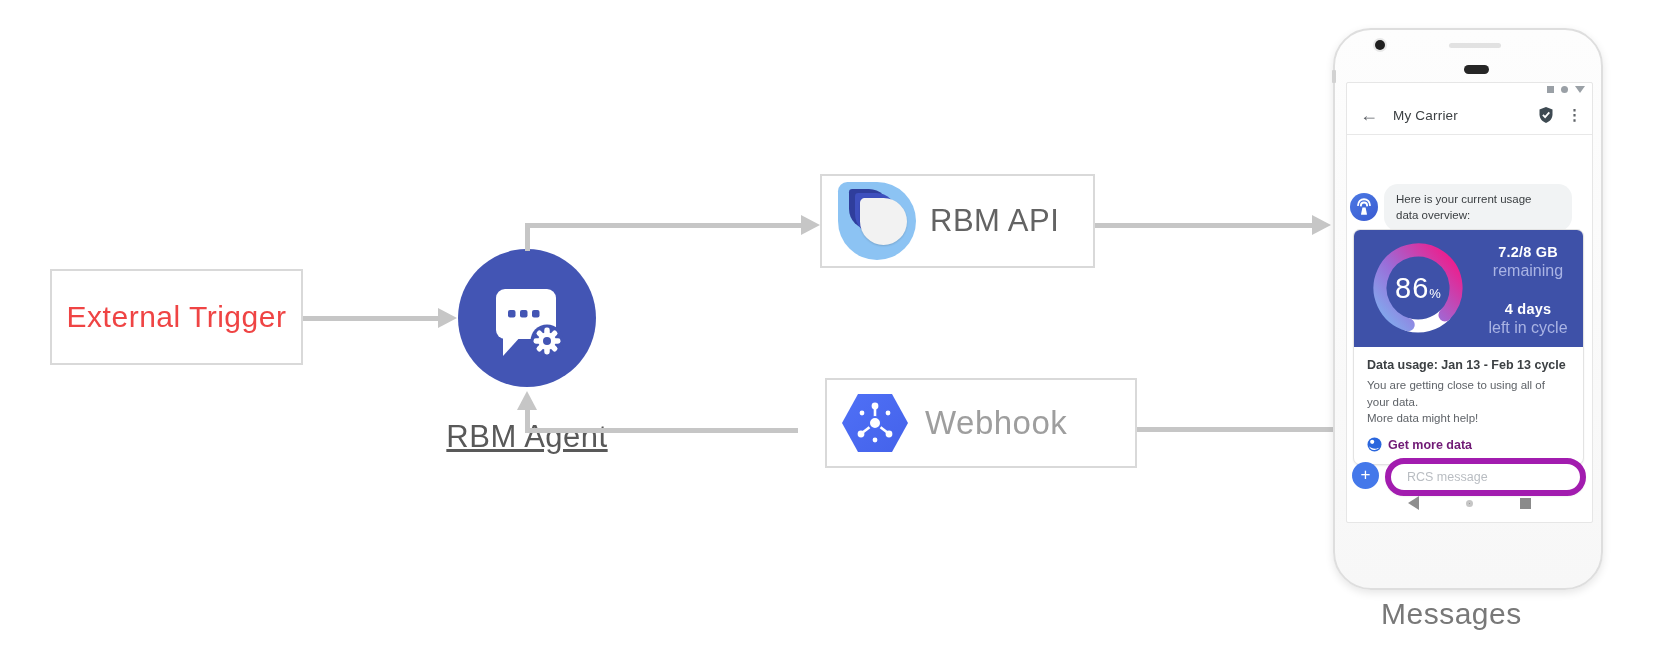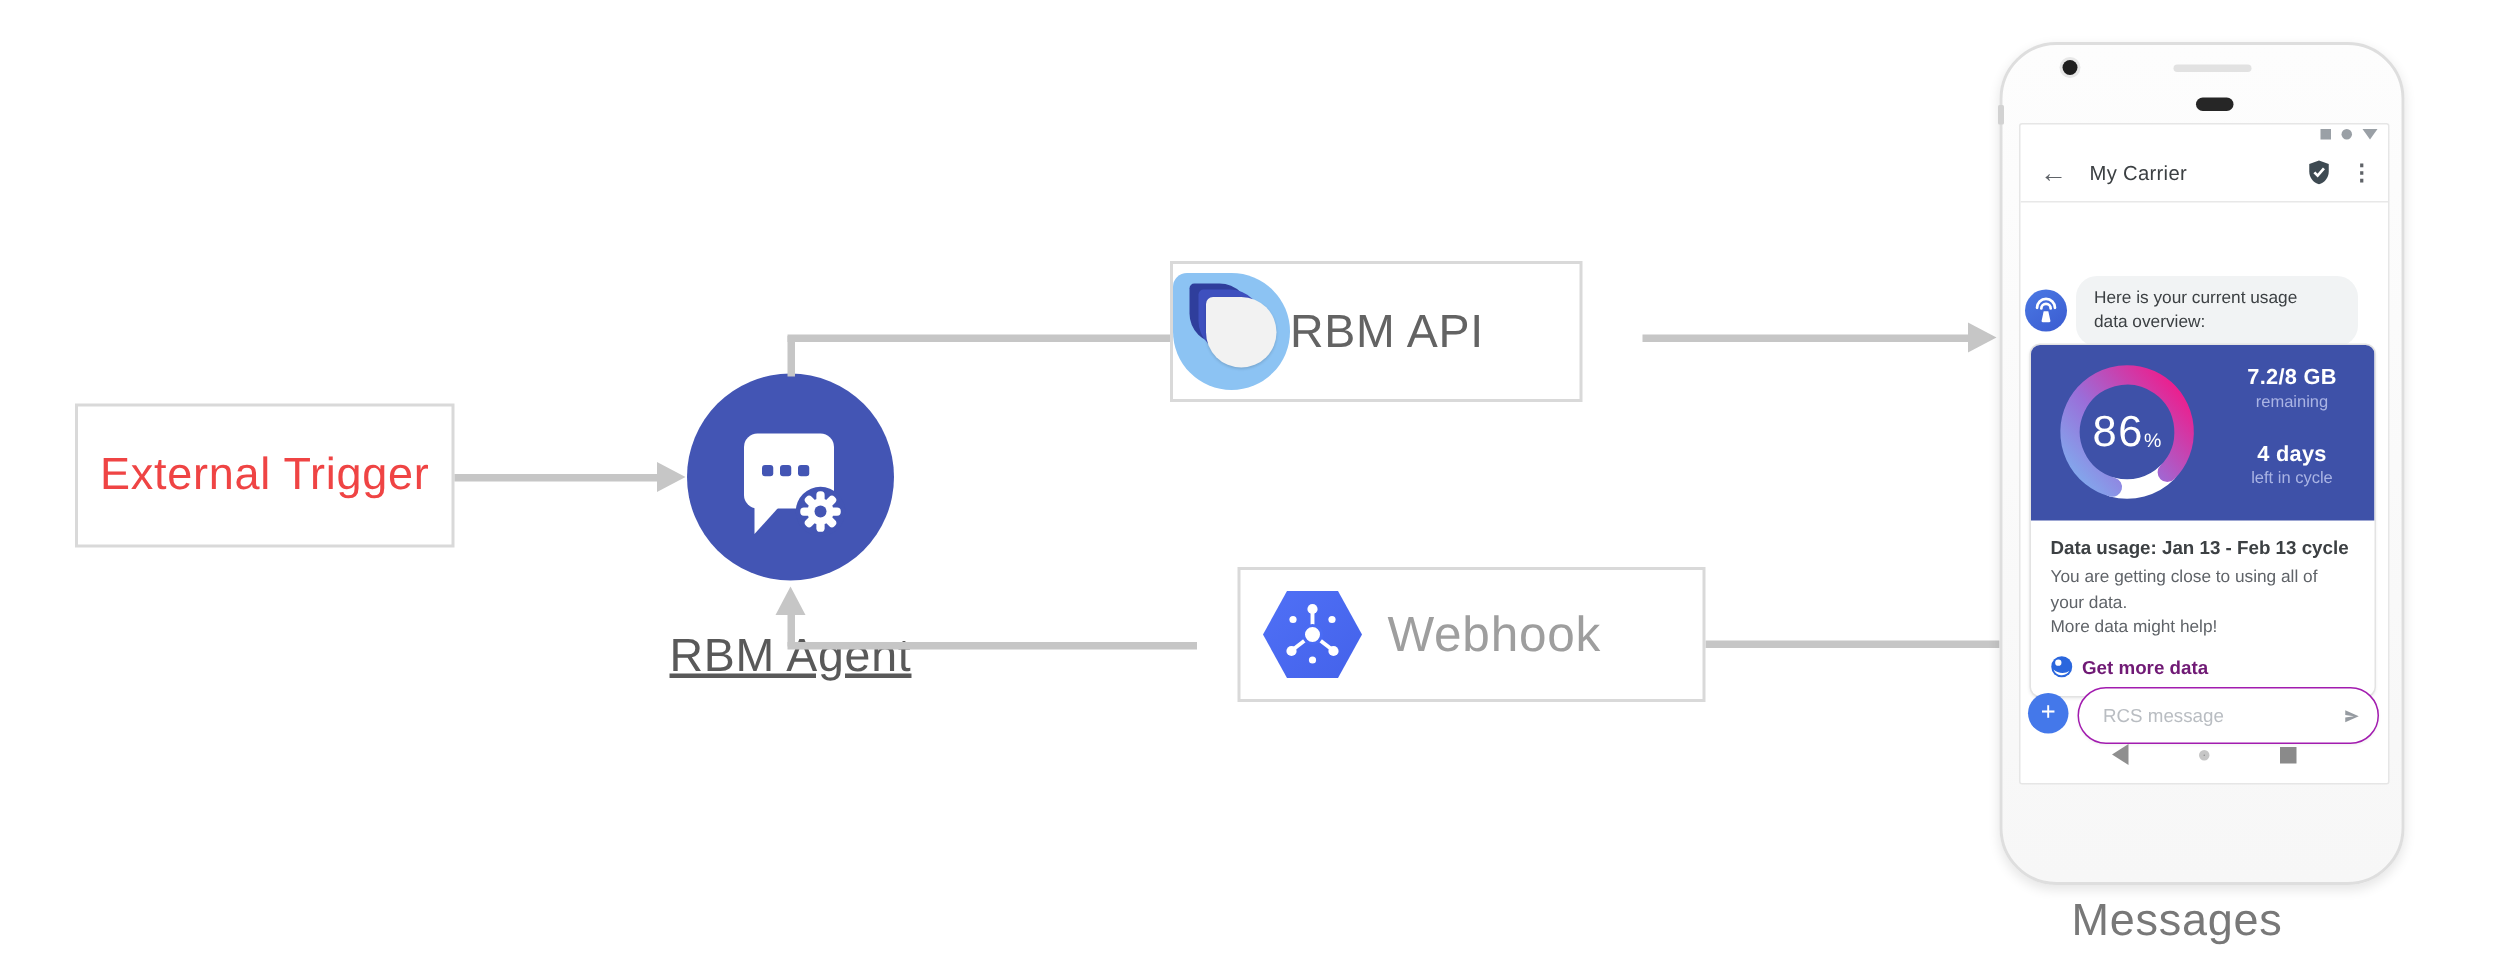--- a/index.html
+++ b/index.html
@@ -7,21 +7,21 @@
   body { font-family:"Liberation Sans", sans-serif; }
   #canvas { position:relative; width:1669px; height:652px; background:#fff; overflow:hidden; }
 
   
   .dbox { position:absolute; background:#fff; border:2px solid #d9d9d9; display:flex; align-items:center; }
   .dlabel { color:#ef4444; letter-spacing:0.5px; }
 
   #external-trigger { left:50px; top:269px; width:253px; height:96px; justify-content:center; }
   #external-trigger .dlabel { font-size:30px; }
 
-  #rbm-api-box { left:780px; top:174px; width:275px; height:94px; }
+  #rbm-api-box { left:820px; top:174px; width:275px; height:94px; padding-left:16px; gap:14px; }
   #rbm-api-box .dlabel { font-size:31px; color:#636363; }
 
   #webhook-box { left:798px; top:378px; width:312px; height:90px; padding-left:14px; gap:16px;margin-left:27px; }
   #webhook-box .dlabel { font-size:33px; color:#9e9e9e; }
 
   #rbm-agent-circle { position:absolute; left:458px; top:249px; width:138px; height:138px;
     border-radius:50%; background:#4355b4; }
   #rbm-agent-label { position:absolute; left:427px; top:419px; width:200px; text-align:center;
     font-size:31px; color:#595959; letter-spacing:0.5px;text-decoration:underline; }
   #messages-label { position:absolute; left:1381px; top:597px; width:200px; text-align:left;
@@ -80,34 +80,34 @@
   .card { position:absolute; left:6px; top:146px; width:231px; border-radius:7px; background:#fff;
     border:1px solid #e3e3e3; box-shadow:0 1px 2px rgba(0,0,0,.07); overflow:hidden; }
   .card-blue { position:relative; height:117px; background:#3e51a8; }
   .gauge-wrap { position:absolute; left:14px; top:8px; width:100px; height:100px; }
   .gauge-text { position:absolute; left:14px; top:8px; width:100px; height:100px;
     display:flex; align-items:center; justify-content:center; color:#fff; }
   .gauge-text .pct { font-size:29px; font-weight:400; letter-spacing:1px; }
   .gauge-text .pct-sign { font-size:13px; margin-top:10px; }
   .card-col { position:absolute; left:128px; top:14px; width:92px; text-align:center; color:#fff; }
   .big-val { font-size:14.5px; font-weight:bold; letter-spacing:0.2px; }
-  .small-val { font-size:11px; color:#aab4e4; margin-top:2px; }
+  .small-val { font-size:16px; color:#aab4e4; margin-top:2px; }
   .col-gap { height:21px; }
   .card-white { padding:11px 13px 12px 13px; }
   .cw-title { font-size:12.5px; font-weight:bold; color:#3c4043; }
   .cw-body { font-size:11.5px; color:#5f6368; line-height:1.45; margin-top:5px; }
   .cw-action { margin-top:10px; display:flex; align-items:center; justify-content:flex-start; gap:6px;
     color:#701a75; font-size:12.5px; font-weight:bold; cursor:pointer; }
 
   
   .plus-btn { position:absolute; left:5px; top:379px; width:27px; height:27px; border-radius:50%;
     background:#4478ea; color:#fff; display:flex; align-items:center; justify-content:center;
     font-size:17px; line-height:1; padding-bottom:2px; }
   .composer { position:absolute; left:38px; top:375px; width:201px; height:38px; border-radius:19px;
-    background:#fff; border:1px solid #a21caf; box-shadow:0 1px 2px rgba(0,0,0,.05);
+    background:#fff; border:6px solid #a21caf; box-shadow:0 1px 2px rgba(0,0,0,.05);
     display:flex; align-items:center; padding:0 12px 0 16px; }
   .composer input { flex:1; border:none; outline:none; font-size:12.5px; color:#3c4043; background:transparent;
     font-family:"Liberation Sans", sans-serif; }
   .composer input::placeholder { color:#b9bdc2; }
 
   
   .navbar { position:absolute; left:0; right:0; bottom:6px; height:26px; display:flex; align-items:center; justify-content:center; gap:47px; }
   .nav-back { width:0; height:0; border-right:11px solid #8f8f8f; border-top:7px solid transparent; border-bottom:7px solid transparent; }
   .nav-home { width:7px; height:7px; background:#8a8a8a; border:3px solid #c6c6c6; border-radius:50%; }
   .nav-square { width:11px; height:11px; background:#8a8a8a; }

